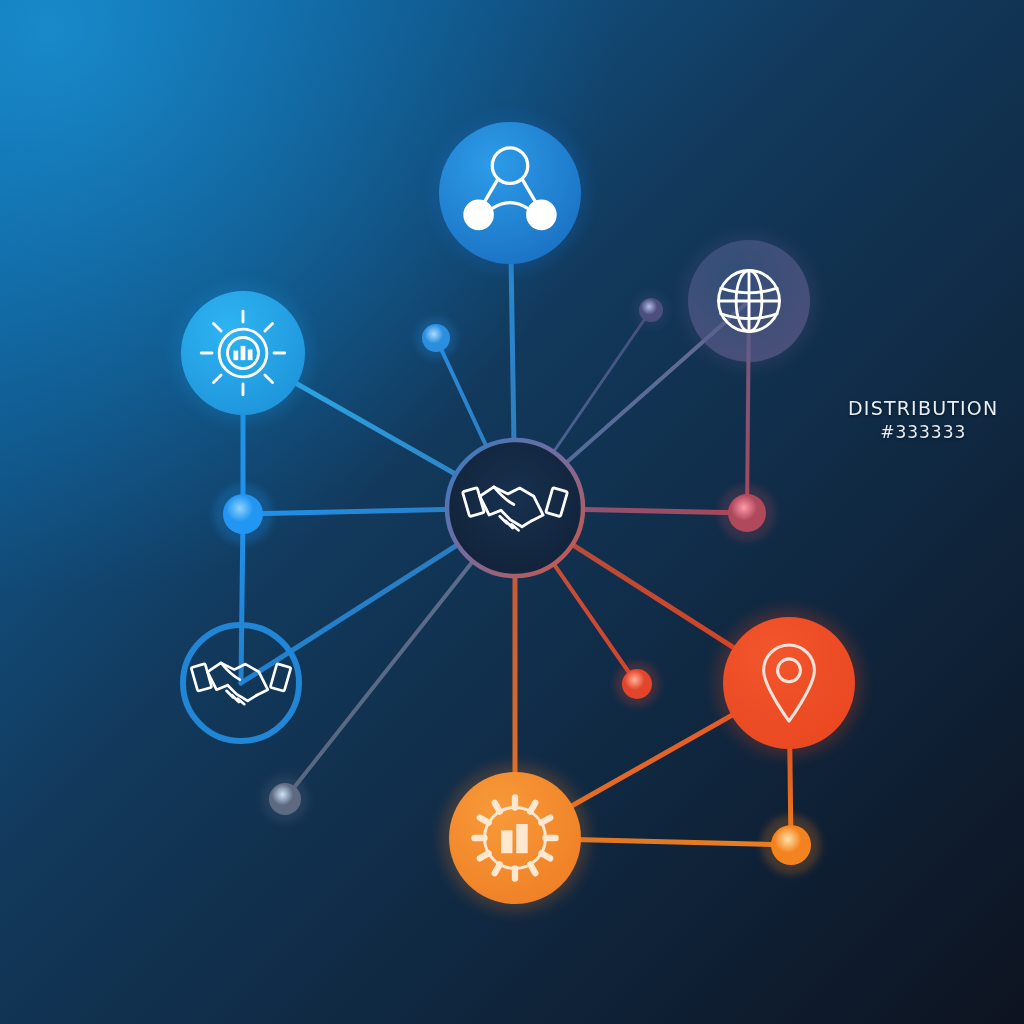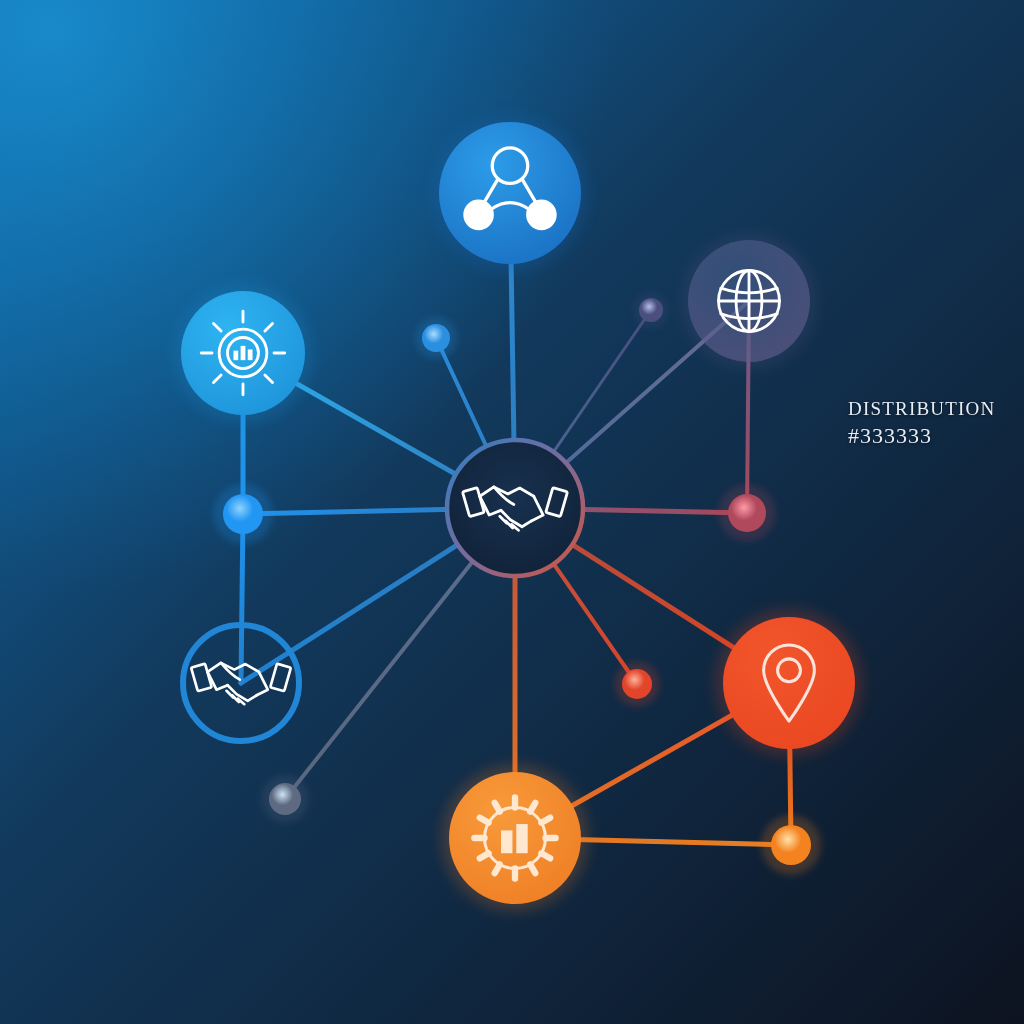--- a/index.html
+++ b/index.html
@@ -1,23 +1,23 @@
 <!DOCTYPE html>
 <html><head>
 <meta charset="utf-8">
 <style>
   html,body{margin:0;padding:0;background:#0b1019;}
   body{width:1024px;height:1024px;overflow:hidden;
        font-family:"DejaVu Sans","Liberation Sans",sans-serif;}
-  #stage{position:relative;width:1024px;height:804px;font-family:Liberation Serif, serif;}
+  #stage{position:relative;width:1024px;height:804px;}
   #net{position:absolute;inset:0;}
   .label{position:absolute;color:#e8eef6;letter-spacing:1.2px;
          text-shadow:0 1px 3px rgba(0,0,0,.55);line-height:1.32;}
   .label .ttl{font-size:19px;font-variant:small-caps;text-transform:uppercase;}
-  .label .code{font-size:22px;letter-spacing:1px;}
+  .label .code{font-size:17px;letter-spacing:1px;text-align:center;}
   #lbl-distribution{left:848px;top:396px;}
   #lbl-deep{left:56px;top:581px;}
   #lbl-deep .ttl{text-transform:none;font-variant:normal;letter-spacing:.5px;}
 </style>
 </head>
 <body>
 
 <div id="stage">
   <svg id="net" viewBox="0 0 1024 1024" width="1024" height="1024">
     <defs>

